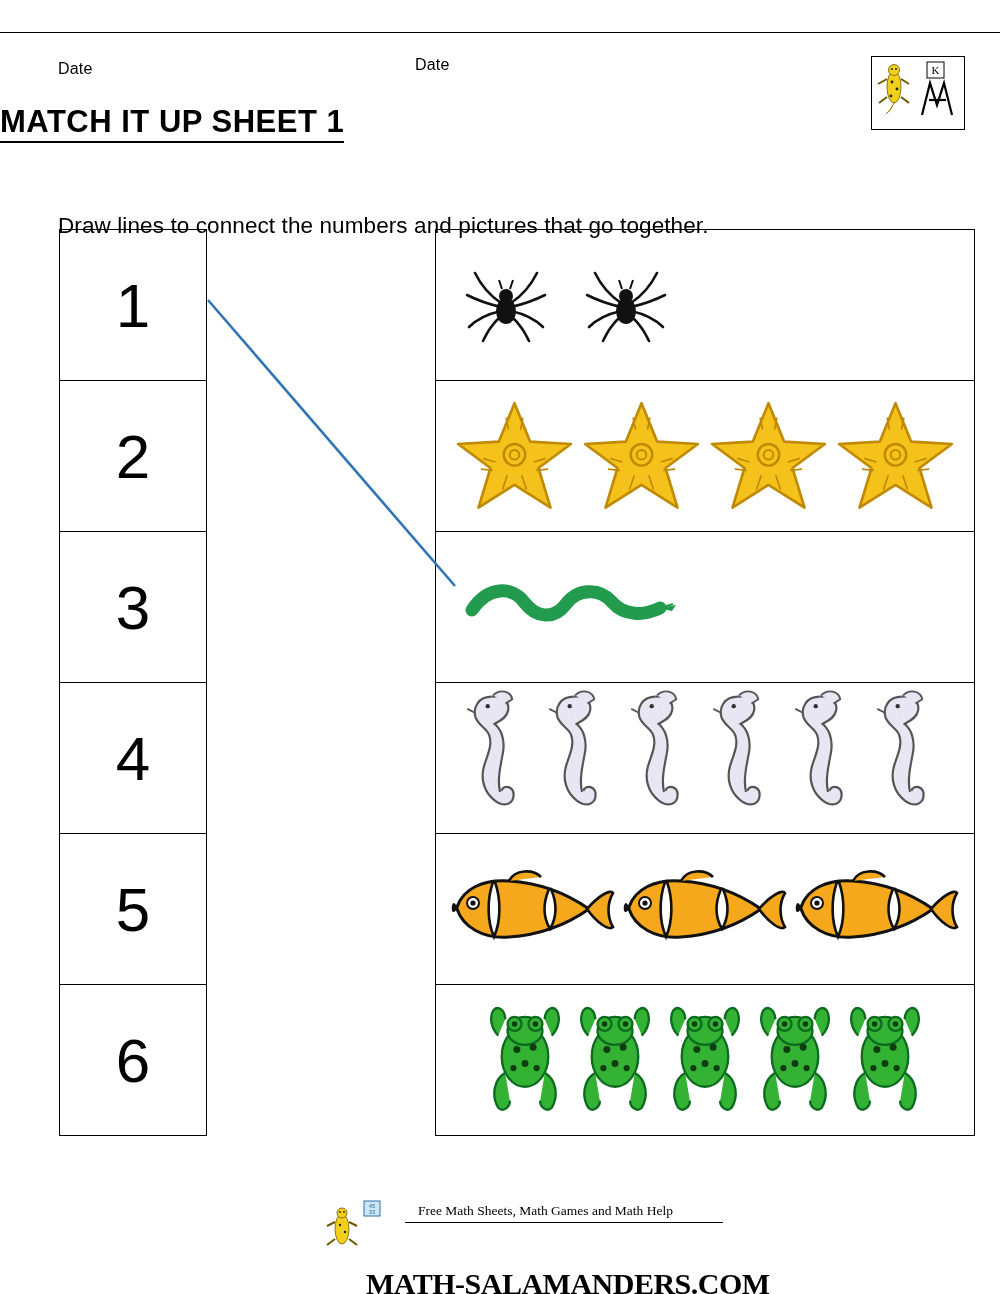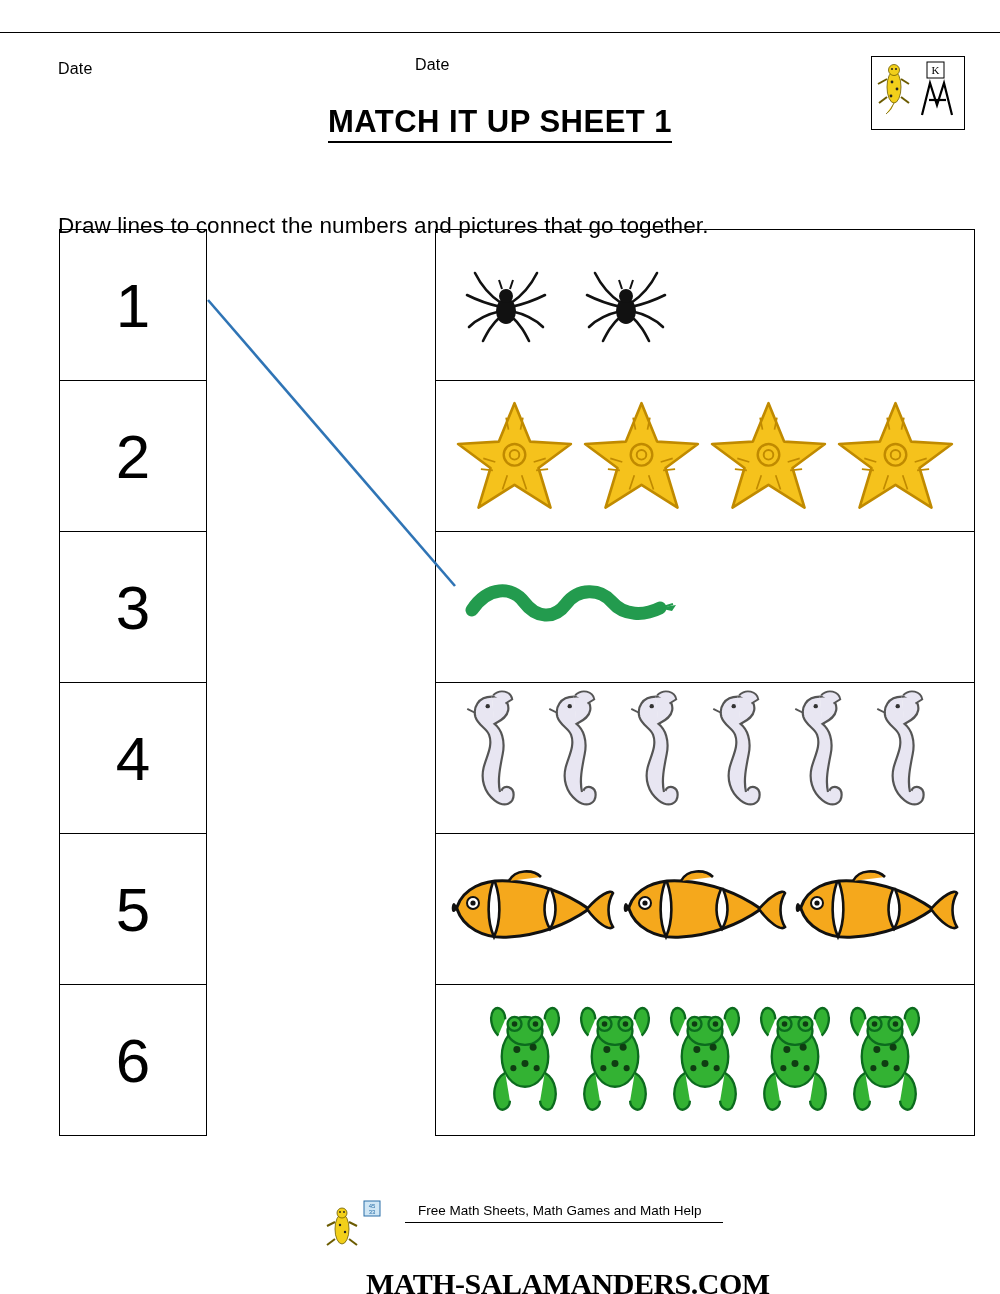--- a/index.html
+++ b/index.html
@@ -48,21 +48,21 @@
     background: #fff;
   }
   .logo-inner {
     position: relative;
     width: 100%; height: 100%;
   }
   .title {
     position: absolute;
     left: 0; top: 104px;
     width: 1000px;
-    text-align: center;
+    text-align: left;
     font-size: 31px;
     font-weight: bold;
     letter-spacing: .5px;
   }
   .title span {
     border-bottom: 2px solid #000;
     padding-bottom: 2px;
   }
   .instructions {
     position: absolute;
@@ -118,21 +118,21 @@
   .connector-svg {
     position: absolute;
     left: 0; top: 0;
     width: 1000px; height: 1294px;
     pointer-events: none;
   }
   .footer-tagline {
     position: absolute;
     left: 418px; top: 1203px;
     font-size: 13.5px;
-    font-family: Liberation Sans, sans-serif;
+    font-family: Liberation Serif, serif;
   }
   .footer-rule {
     position: absolute;
     left: 405px; top: 1222px;
     width: 318px; height: 1px;
     background: #000;
   }
   .footer-brand {
     position: absolute;
     left: 366px; top: 1267px;

